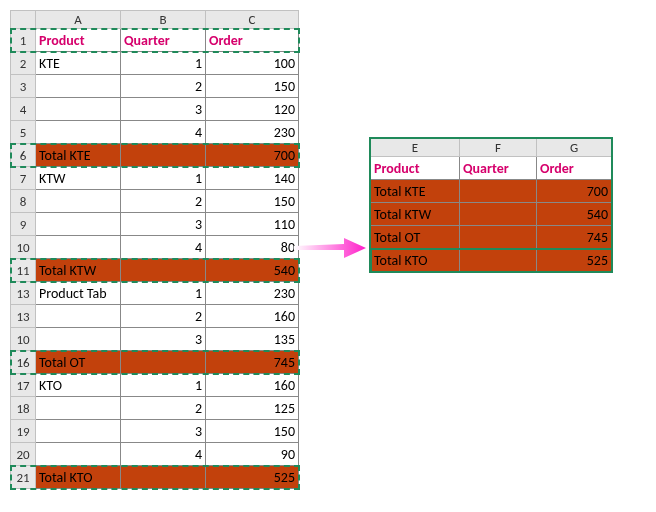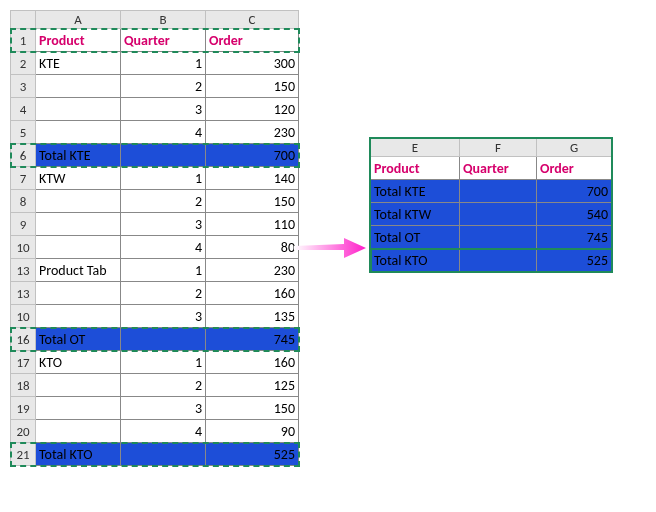--- a/index.html
+++ b/index.html
@@ -36,21 +36,21 @@
     padding: 1px 3px;
     height: 20px;
     background: #fff;
     vertical-align: middle;
   }
   td.num { text-align: right; }
   td.txt { text-align: left; }
   .hdrA { background: #b7e1f0; }
   .hdrBC { background: #8aa7b4; }
   .hdrtxt { color: #d6006c; font-weight: bold; margin-top: 12px; }
-  .total td.cell { background: #1d4ed8; }
+  .total td.cell { background: #c2410c; }
   .dashsel {
     outline: 2px dashed #1f8a5a;
     outline-offset: -1px;
   }
   .solidsel {
     outline: 2px solid #1f8a5a;
     outline-offset: -1px;
   }
   #sheet-right {
     position: absolute;
@@ -91,21 +91,21 @@
     <td class="cell txt hdrA hdrtxt">Product</td>
     <td class="cell txt hdrBC hdrtxt">Quarter</td>
     <td class="cell txt hdrBC hdrtxt">Order</td>
   </tr>
   </tbody>
       <tbody id="left-body">
         <tr>
           <th class="rowhdr">2</th>
           <td class="cell txt">KTE</td>
           <td class="cell num">1</td>
-          <td class="cell num">300</td>
+          <td class="cell num">100</td>
         </tr>
         <tr>
           <th class="rowhdr">3</th>
           <td class="cell txt"></td>
           <td class="cell num">2</td>
           <td class="cell num">150</td>
         </tr>
         <tr>
           <th class="rowhdr">4</th>
           <td class="cell txt"></td>
@@ -140,20 +140,26 @@
           <th class="rowhdr">9</th>
           <td class="cell txt"></td>
           <td class="cell num">3</td>
           <td class="cell num">110</td>
         </tr>
         <tr>
           <th class="rowhdr">10</th>
           <td class="cell txt"></td>
           <td class="cell num">4</td>
           <td class="cell num">80</td>
+        </tr>
+        <tr class="total dashsel">
+          <th class="rowhdr">11</th>
+          <td class="cell txt">Total KTW</td>
+          <td class="cell num"></td>
+          <td class="cell num">540</td>
         </tr>
         <tr>
           <th class="rowhdr">13</th>
           <td class="cell txt">Product Tab</td>
           <td class="cell num">1</td>
           <td class="cell num">230</td>
         </tr>
         <tr>
           <th class="rowhdr">13</th>
           <td class="cell txt"></td>

